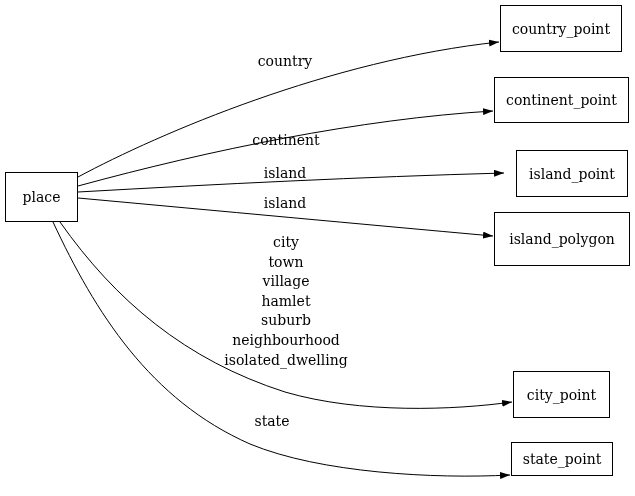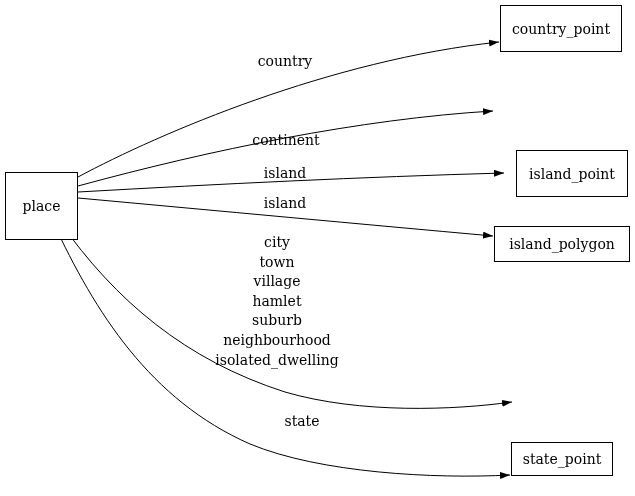--- a/index.html
+++ b/index.html
@@ -41,34 +41,34 @@
   }
   .edge-label {
     position: absolute;
     transform: translate(-50%, -50%);
     font-size: 14px;
     line-height: 19.6px;
     text-align: center;
     white-space: pre-line;
   }
   
-  #n-place           { left: 5px;   top: 172px; width: 73px;  height: 68px; }
+  #n-place           { left: 5px;   top: 172px; width: 73px;  height: 50px; }
   #n-country-point   { left: 500px; top: 5px;   width: 122px; height: 47px; }
   #n-continent-point { left: 494px; top: 77px;  width: 135px; height: 46px; }
   #n-island-point    { left: 505px; top: 150px; width: 112px; height: 47px; margin-left: 11px; }
-  #n-island-polygon  { left: 494px; top: 226px; width: 136px; height: 36px; }
+  #n-island-polygon  { left: 494px; top: 212px; width: 136px; height: 54px; }
   #n-city-point      { left: 513px; top: 371px; width: 97px;  height: 47px; }
   #n-state-point     { left: 511px; top: 442px; width: 102px; height: 34px; }
   
   #l-country   { left: 285px; top: 62px;  }
   #l-continent { left: 286px; top: 141px; }
   #l-island1   { left: 285px; top: 174px; }
   #l-island2   { left: 285px; top: 204px; }
-  #l-city      { left: 277px; top: 302px; }
-  #l-state     { left: 302px; top: 422px; }
+  #l-city      { left: 286px; top: 302px; }
+  #l-state     { left: 272px; top: 422px; }
 </style>
 </head>
 <body>
 
 <div id="canvas">
 
   <svg id="edges" viewBox="0 0 635 496" xmlns="http://www.w3.org/2000/svg">
     <defs>
       <marker id="arrow" viewBox="0 0 10 7" refX="10" refY="3.5" markerWidth="10" markerHeight="7" orient="auto" markerUnits="userSpaceOnUse">
         <path d="M0,0 L10,3.5 L0,7 Z" fill="#000000"></path>
@@ -81,25 +81,31 @@
     <path class="edge" d="M60,222 C115,300 185,360 285,392 C360,414 455,410 512,402" marker-end="url(#arrow)"></path>
     <path class="edge" d="M53,222 C95,312 150,400 250,444 C320,473 435,479 510,475" marker-end="url(#arrow)"></path>
   </svg>
 
   <div class="node" id="n-place">
     <span>place</span>
   </div>
   <div class="node" id="n-country-point">
     <span>country_point</span>
   </div>
+  <div class="node" id="n-continent-point">
+    <span>continent_point</span>
+  </div>
   <div class="node" id="n-island-point">
     <span>island_point</span>
   </div>
   <div class="node" id="n-island-polygon">
     <span>island_polygon</span>
+  </div>
+  <div class="node" id="n-city-point">
+    <span>city_point</span>
   </div>
   <div class="node" id="n-state-point">
     <span>state_point</span>
   </div>
 
   <div class="edge-label" id="l-country">country</div>
   <div class="edge-label" id="l-continent">continent</div>
   <div class="edge-label" id="l-island1">island</div>
   <div class="edge-label" id="l-island2">island</div>
   <div class="edge-label" id="l-city">city

